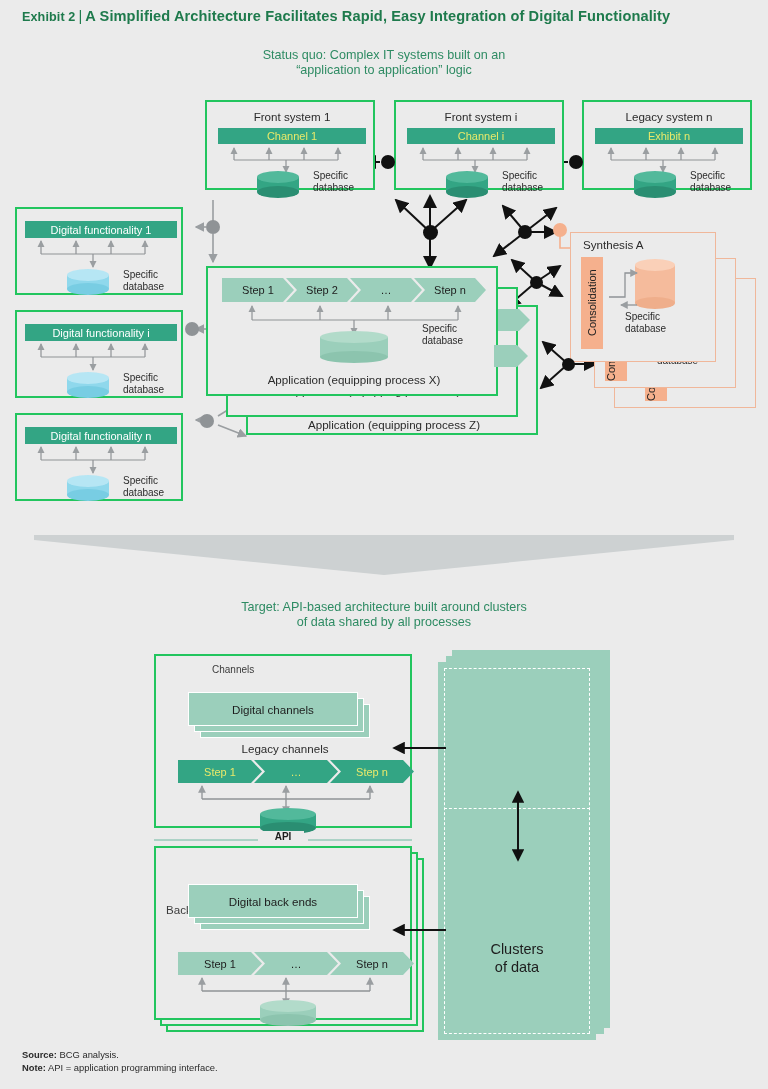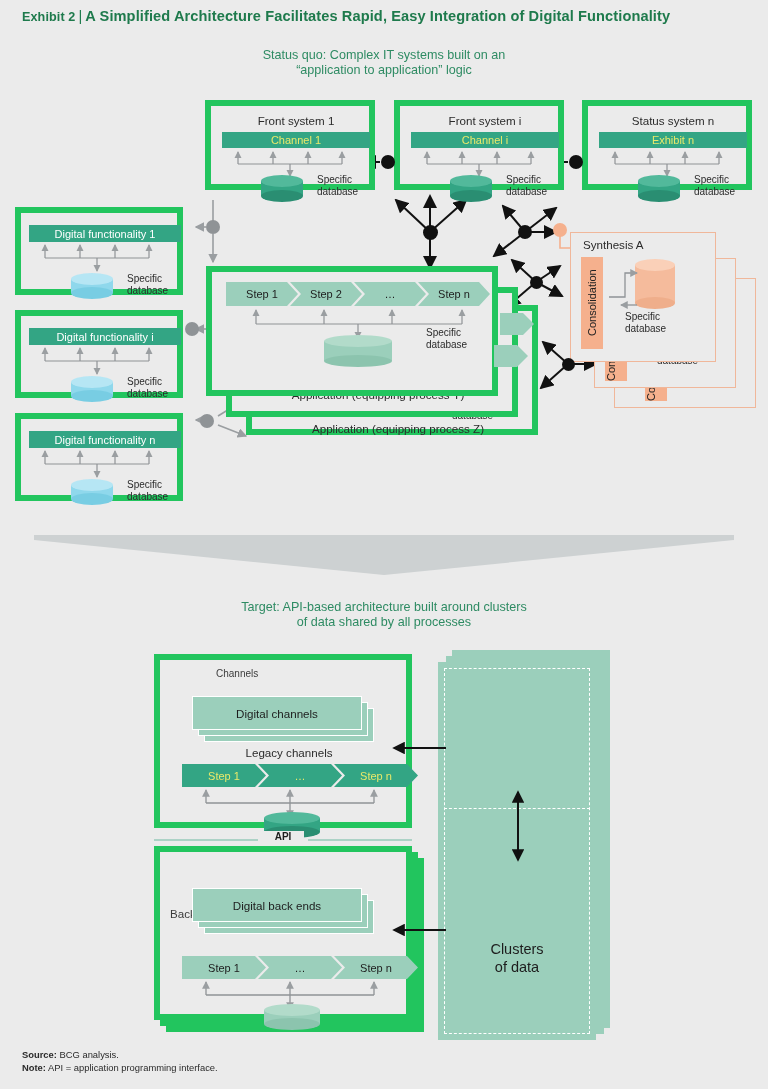--- a/index.html
+++ b/index.html
@@ -15,21 +15,21 @@
     left:22px;top:8px;width:730px;
     font-size:14.6px;font-weight:bold;color:#1e7a4c;letter-spacing:.1px;
     white-space:nowrap;
   }
   #exhibit-title .ex{font-size:12.6px;}
   #exhibit-title .bar{color:#1e7a4c;font-weight:400;padding:0 3px;}
   .section-subtitle{
     text-align:center;color:#2e8b63;font-size:12.6px;line-height:15px;
   }
   
-  .box{box-sizing:border-box;border:6px solid #22c55e;background:#ebebeb;}
+  .box{box-sizing:border-box;border:2px solid #22c55e;background:#ebebeb;}
   .box-peach{box-sizing:border-box;border:1px solid #f0b79a;background:#ebebeb;}
   .bandtext{
     box-sizing:border-box;background:#33a584;color:#ffffff;
     font-size:11px;text-align:center;display:flex;align-items:center;justify-content:center;
   }
   .band-yellow{color:#e9e96a;}
   .lbl{font-size:10px;line-height:11.5px;color:#2b2b2b;}
   .lbl-c{font-size:11.6px;color:#2b2b2b;text-align:center;}
   
   .cyl{position:absolute;}
@@ -183,21 +183,21 @@
       <div class="bot"></div>
       <div class="top"></div>
   </div>
   <div class="abs lbl" style="left:106px;top:68px;width:60px;">
     <div>Specific</div>
     <div>database</div>
   </div>
 </div>
 
 <div class="abs box" style="left:582px;top:100px;width:170px;height:90px;">
-  <div class="abs lbl-c" style="left:0;top:8px;width:170px;">Status system n</div>
+  <div class="abs lbl-c" style="left:0;top:8px;width:170px;">Legacy system n</div>
   <div class="abs bandtext band-yellow" style="left:11px;top:26px;width:148px;height:16px;">Exhibit n</div>
   <svg class="abs" style="left:11px;top:42px;width:148px;height:24px;">
     <g stroke="#8f9396" stroke-width="1.2" fill="none">
       <path d="M16 16 L120 16"></path>
       <path d="M16 16 L16 4" marker-end="url(#agry2)"></path>
       <path d="M51 16 L51 4" marker-end="url(#agry2)"></path>
       <path d="M86 16 L86 4" marker-end="url(#agry2)"></path>
       <path d="M120 16 L120 4" marker-end="url(#agry2)"></path>
       <path d="M68 16 L68 28" marker-end="url(#agry2)"></path>
     </g>
@@ -314,20 +314,21 @@
   </svg>
   <div class="cyl cyl-sage" style="left:112px;top:63px;width:68px;height:26px;">
     <div class="body"></div>
       <div class="bot"></div>
       <div class="top"></div>
   </div>
   <div class="abs lbl" style="left:214px;top:55px;width:70px;">
     <div>Specific</div>
     <div>database</div>
   </div>
+  <div class="abs lbl-c" style="left:0;top:105px;width:292px;">Application (equipping process X)</div>
 </div>
 
 <div class="step step-sage chev-r abs" style="left:494px;top:345px;width:34px;height:22px;"></div>
 
 <div class="abs box-peach" style="left:614px;top:278px;width:142px;height:130px;">
   <div class="cyl cyl-peach" style="left:76px;top:22px;width:40px;height:44px;">
     <div class="body"></div>
       <div class="bot"></div>
       <div class="top"></div>
   </div>

